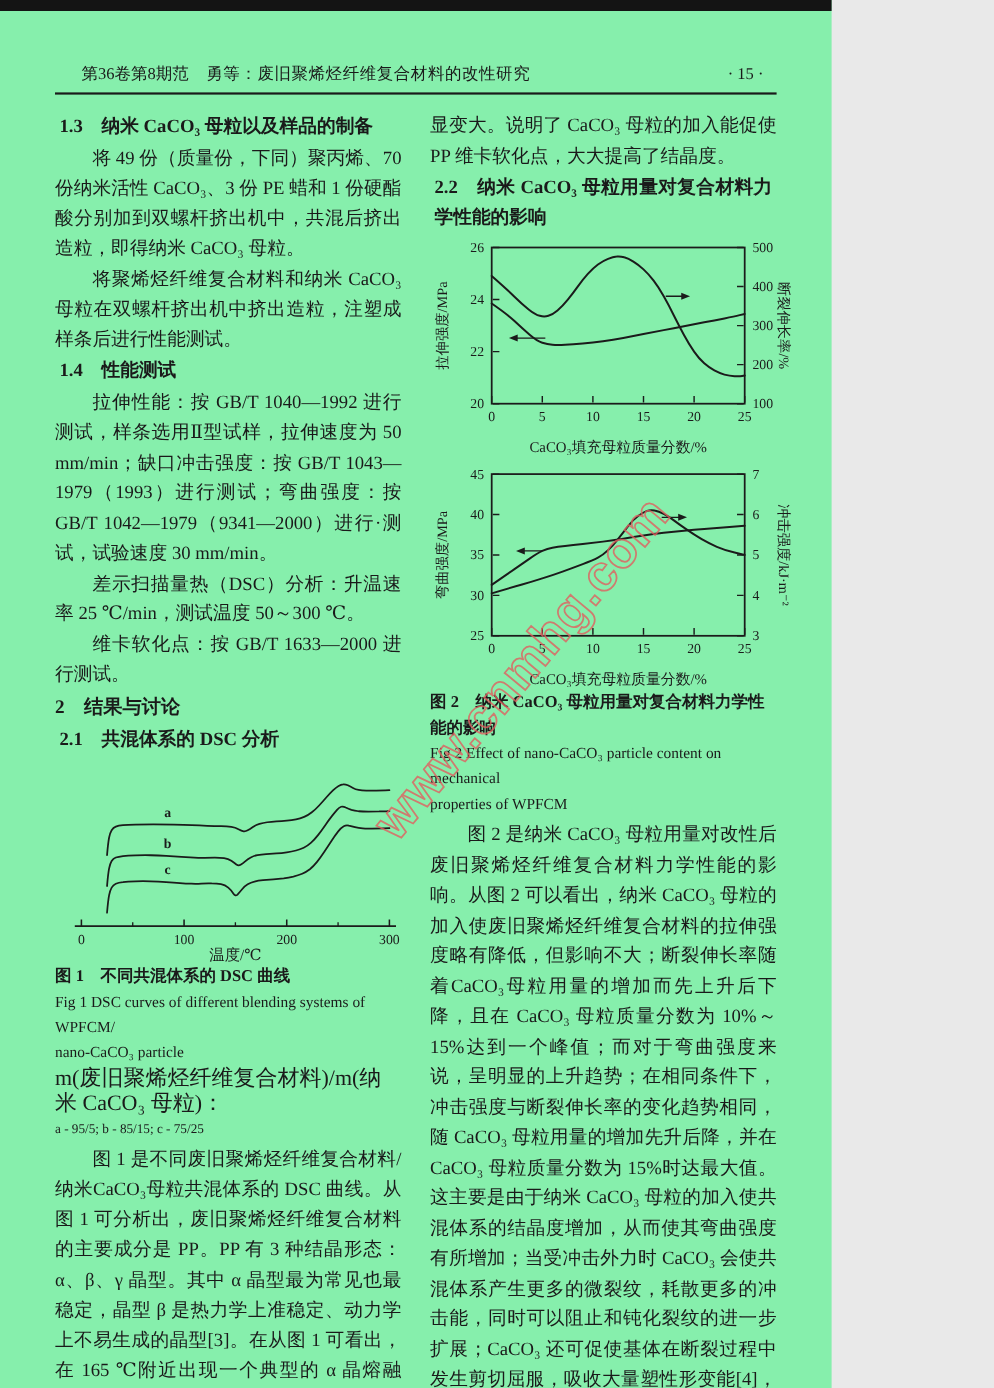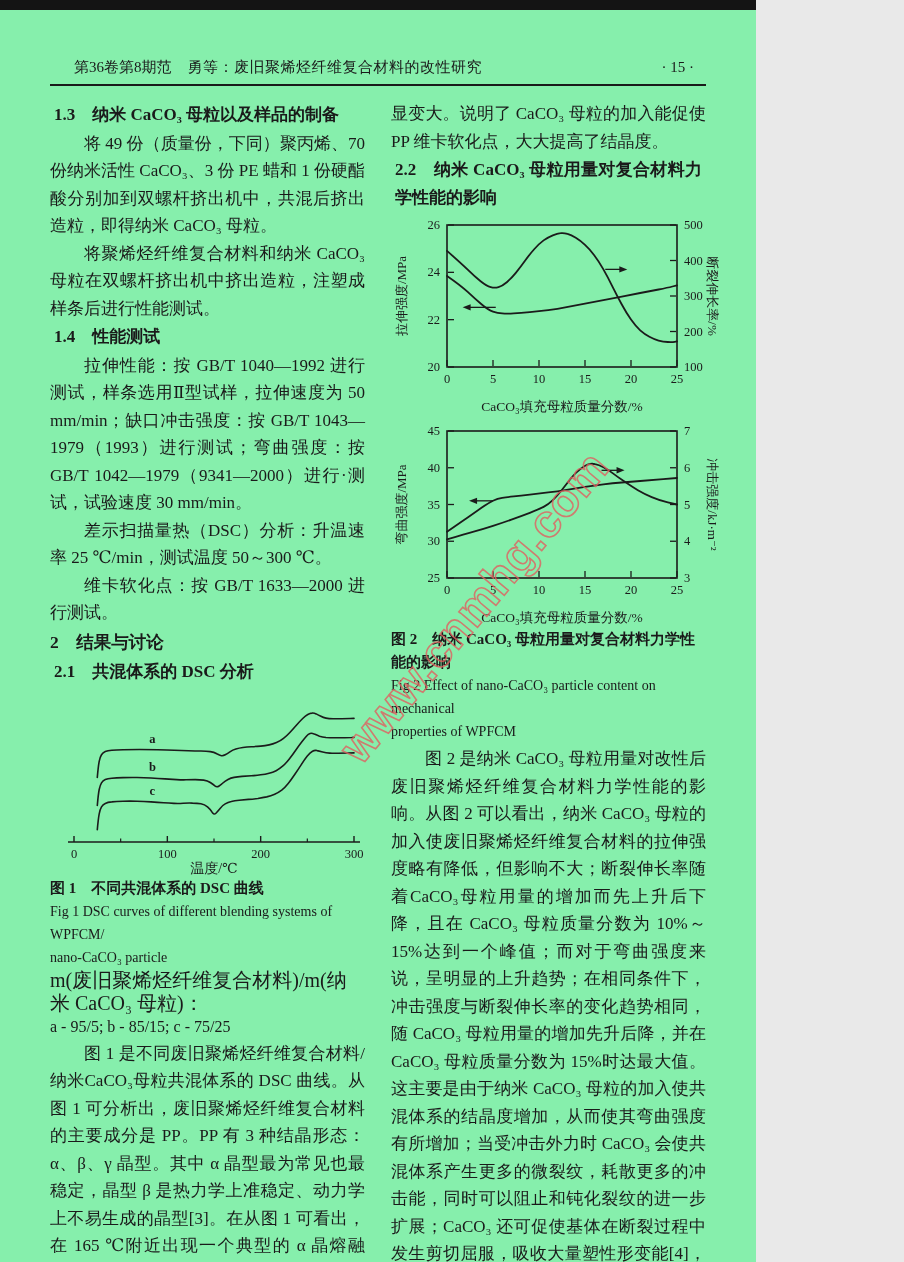--- a/index.html
+++ b/index.html
@@ -77,21 +77,21 @@
               <path d="M47.3 113.5 Q48.3 102.0 49.2 97.5 Q50.1 93.1 51.5 90.8 Q52.9 88.6 55.3 87.6 Q57.6 86.7 61.8 86.2 Q66.0 85.8 73.0 85.6 Q80.0 85.4 87.0 85.5 Q94.0 85.6 101.0 86.0 Q108.0 86.4 115.0 86.9 Q122.0 87.3 126.7 87.6 Q131.3 87.9 136.0 87.8 Q140.7 87.6 145.3 87.6 Q150.0 87.7 153.7 88.1 Q157.5 88.6 160.3 90.5 Q163.1 92.4 164.9 93.9 Q166.8 95.4 168.7 94.2 Q170.5 93.1 172.9 91.0 Q175.2 89.0 178.0 87.5 Q180.8 86.0 184.1 85.4 Q187.3 84.8 192.0 84.4 Q196.7 84.1 201.3 83.8 Q206.0 83.5 210.7 82.8 Q215.3 82.2 219.1 81.2 Q222.8 80.3 226.1 78.7 Q229.3 77.1 232.6 74.2 Q235.9 71.3 239.1 67.2 Q242.4 63.0 245.7 58.2 Q248.9 53.4 251.7 49.9 Q254.5 46.4 256.4 44.2 Q258.3 41.9 260.1 41.4 Q262.0 40.9 264.3 42.1 Q266.7 43.2 269.5 44.2 Q272.3 45.1 276.0 45.5 Q279.7 45.8 284.9 45.8 Q290.0 45.8 294.7 45.7 Q299.3 45.5 301.7 45.5 L304.0 45.4" fill="none" stroke="#1b1b1b" stroke-width="1.6" stroke-linejoin="round" stroke-linecap="round"></path>
               <text x="102.4" y="79" font-size="12.5" text-anchor="middle" font-weight="bold">b</text>
               <path d="M47.3 137.8 Q48.3 126.3 49.2 121.8 Q50.1 117.3 51.5 114.9 Q52.9 112.5 55.3 111.4 Q57.6 110.3 61.8 109.9 Q66.0 109.4 73.0 109.2 Q80.0 109.0 87.0 109.2 Q94.0 109.4 101.0 109.9 Q108.0 110.3 113.6 110.8 Q119.2 111.2 123.9 111.4 Q128.5 111.6 133.2 111.3 Q137.9 110.9 142.5 111.1 Q147.2 111.2 150.9 111.8 Q154.7 112.5 157.5 114.9 Q160.3 117.3 162.1 120.2 Q164.0 123.1 165.9 121.2 Q167.7 119.3 170.1 116.4 Q172.4 113.5 175.2 111.9 Q178.0 110.3 181.3 109.5 Q184.5 108.6 189.2 108.2 Q193.9 107.8 198.5 107.4 Q203.2 107.1 207.9 106.5 Q212.5 105.8 216.7 104.9 Q220.9 103.9 224.7 102.3 Q228.4 100.7 231.7 98.2 Q234.9 95.6 238.2 91.5 Q241.5 87.3 244.7 82.5 Q248.0 77.7 251.3 72.6 Q254.5 67.5 257.3 64.0 Q260.1 60.5 262.5 59.2 Q264.8 57.9 267.1 58.6 Q269.5 59.2 272.7 60.0 Q276.0 60.9 279.7 61.1 Q283.5 61.4 288.1 61.2 Q292.8 61.1 298.4 61.0 L304.0 60.9" fill="none" stroke="#1b1b1b" stroke-width="1.6" stroke-linejoin="round" stroke-linecap="round"></path>
               <text x="102.4" y="102.63888888888889" font-size="12.5" text-anchor="middle" font-weight="bold">c</text>
             </svg>
           <div class="figcap">
             <div class="cn">图 1　不同共混体系的 DSC 曲线</div>
             <div>Fig 1 DSC curves of different blending systems of WPFCM/</div>
             <div>nano-CaCO₃ particle</div>
             <div style="font-size:20px;">m(废旧聚烯烃纤维复合材料)/m(纳米 CaCO₃ 母粒)：</div>
-            <div style="font-size:16px;">a - 95/5; b - 85/15; c - 75/25</div>
+            <div style="font-size:12px;">a - 95/5; b - 85/15; c - 75/25</div>
           </div>
         </div>
 
         <p>图 1 是不同废旧聚烯烃纤维复合材料/纳米CaCO₃母粒共混体系的 DSC 曲线。从图 1 可分析出，废旧聚烯烃纤维复合材料的主要成分是 PP。PP 有 3 种结晶形态：α、β、γ 晶型。其中 α 晶型最为常见也最稳定，晶型 β 是热力学上准稳定、动力学上不易生成的晶型[3]。在从图 1 可看出，在 165 ℃附近出现一个典型的 α 晶熔融峰，但是随着 CaCO₃ 母粒用量增加，其熔融温度没有较大影响，但是熔融峰面积却明</p>
       </div>
 
       <div class="col">
         <p class="noindent">显变大。说明了 CaCO₃ 母粒的加入能促使 PP 维卡软化点，大大提高了结晶度。</p>
         <div class="h3">2.2　纳米 CaCO₃ 母粒用量对复合材料力学性能的影响</div>
 

